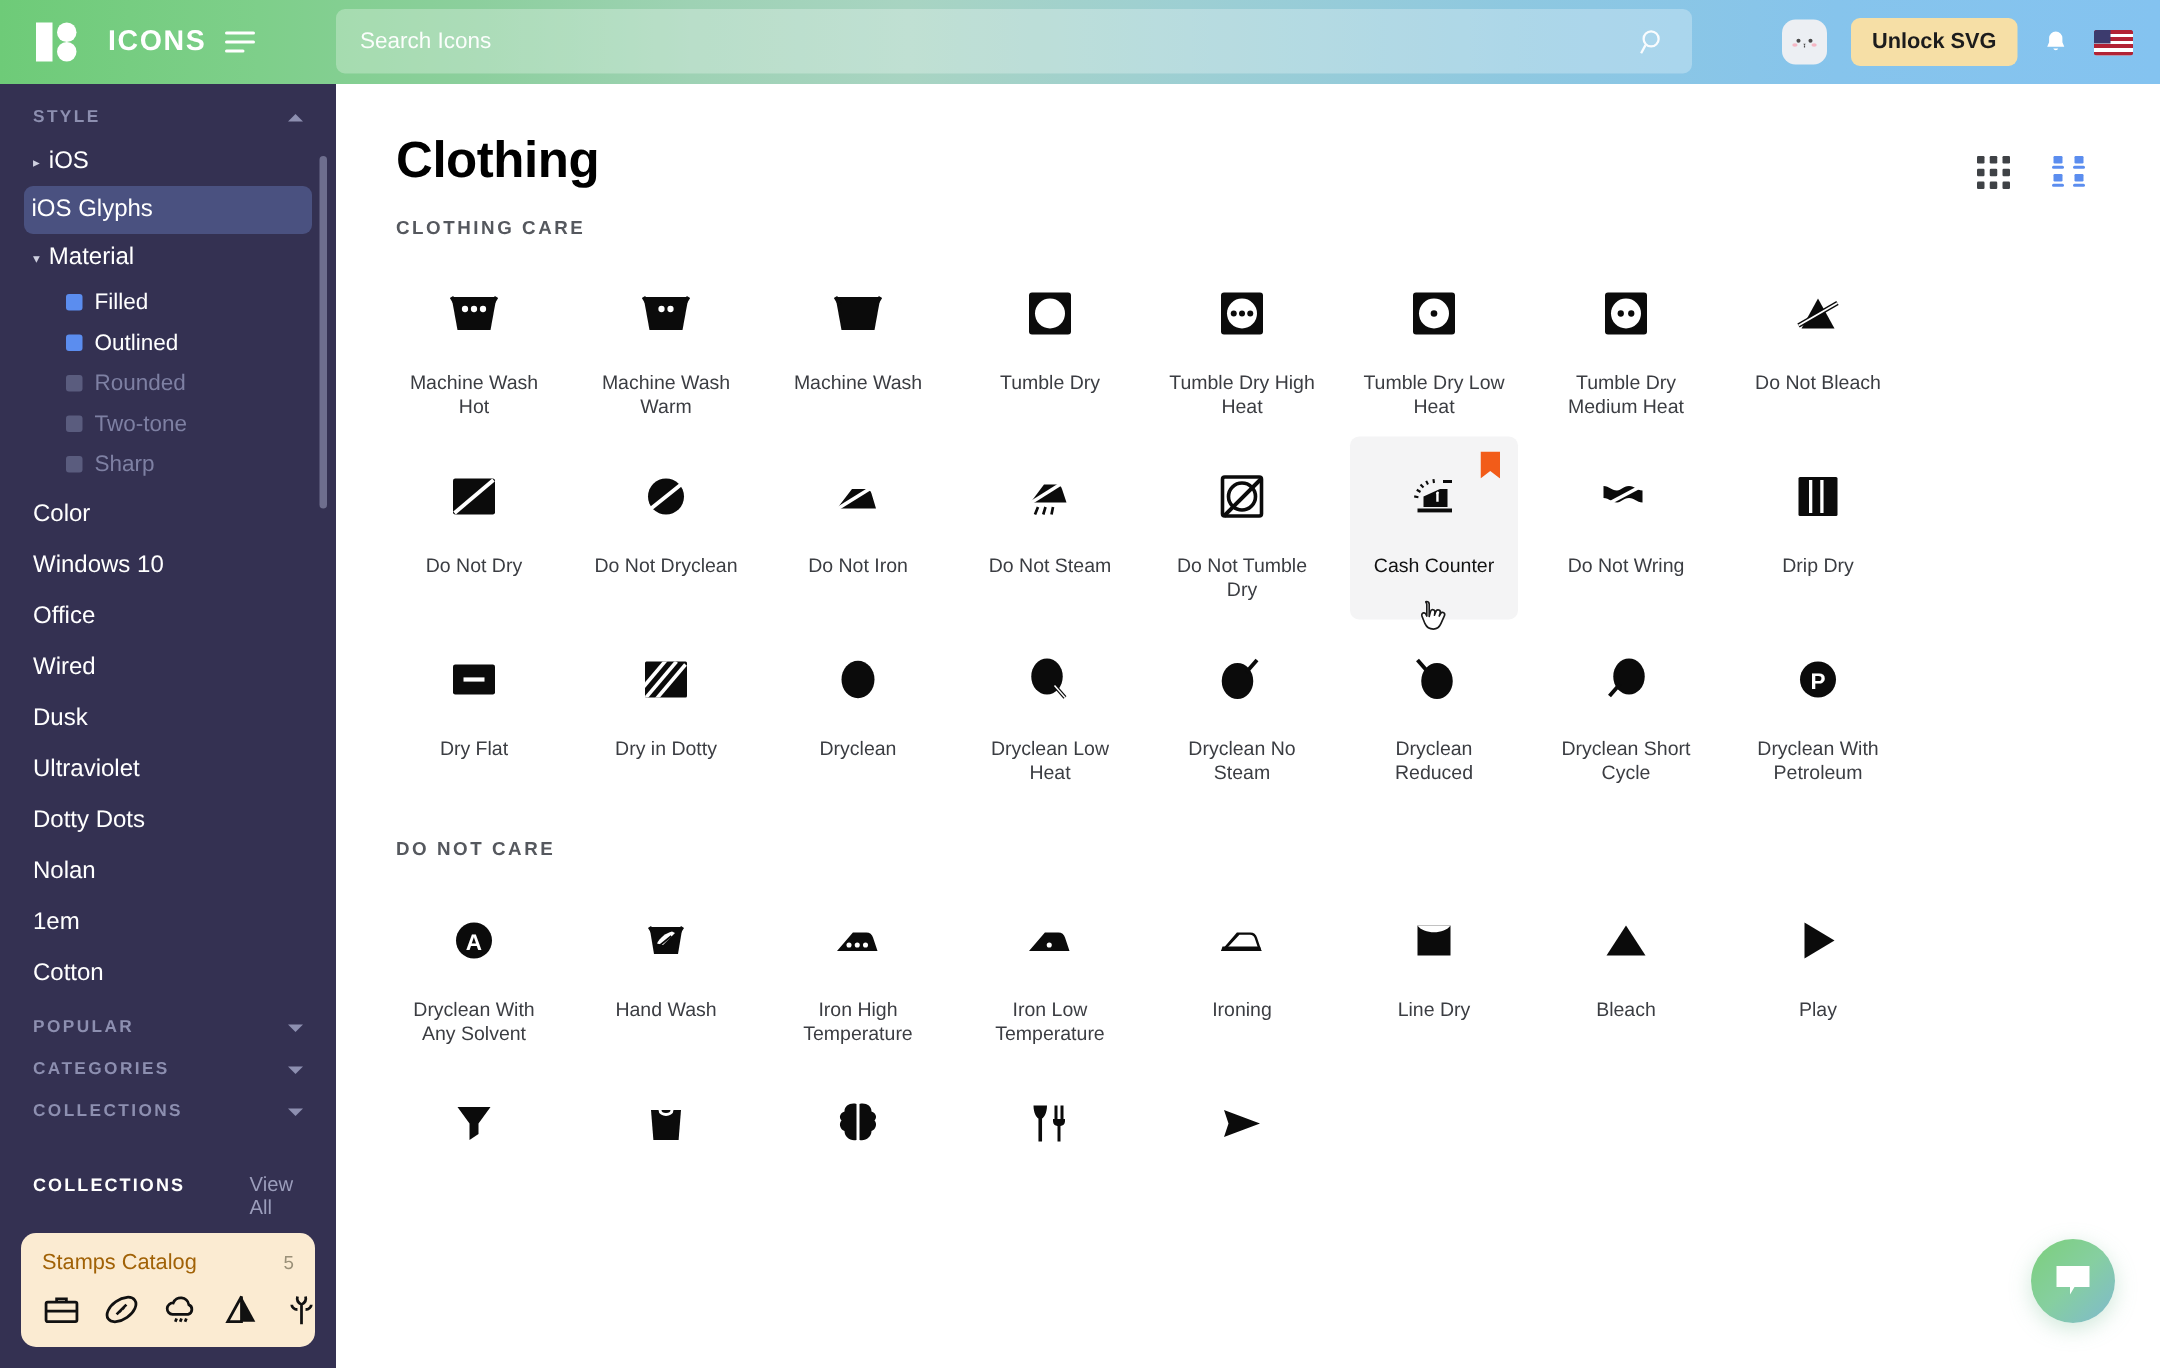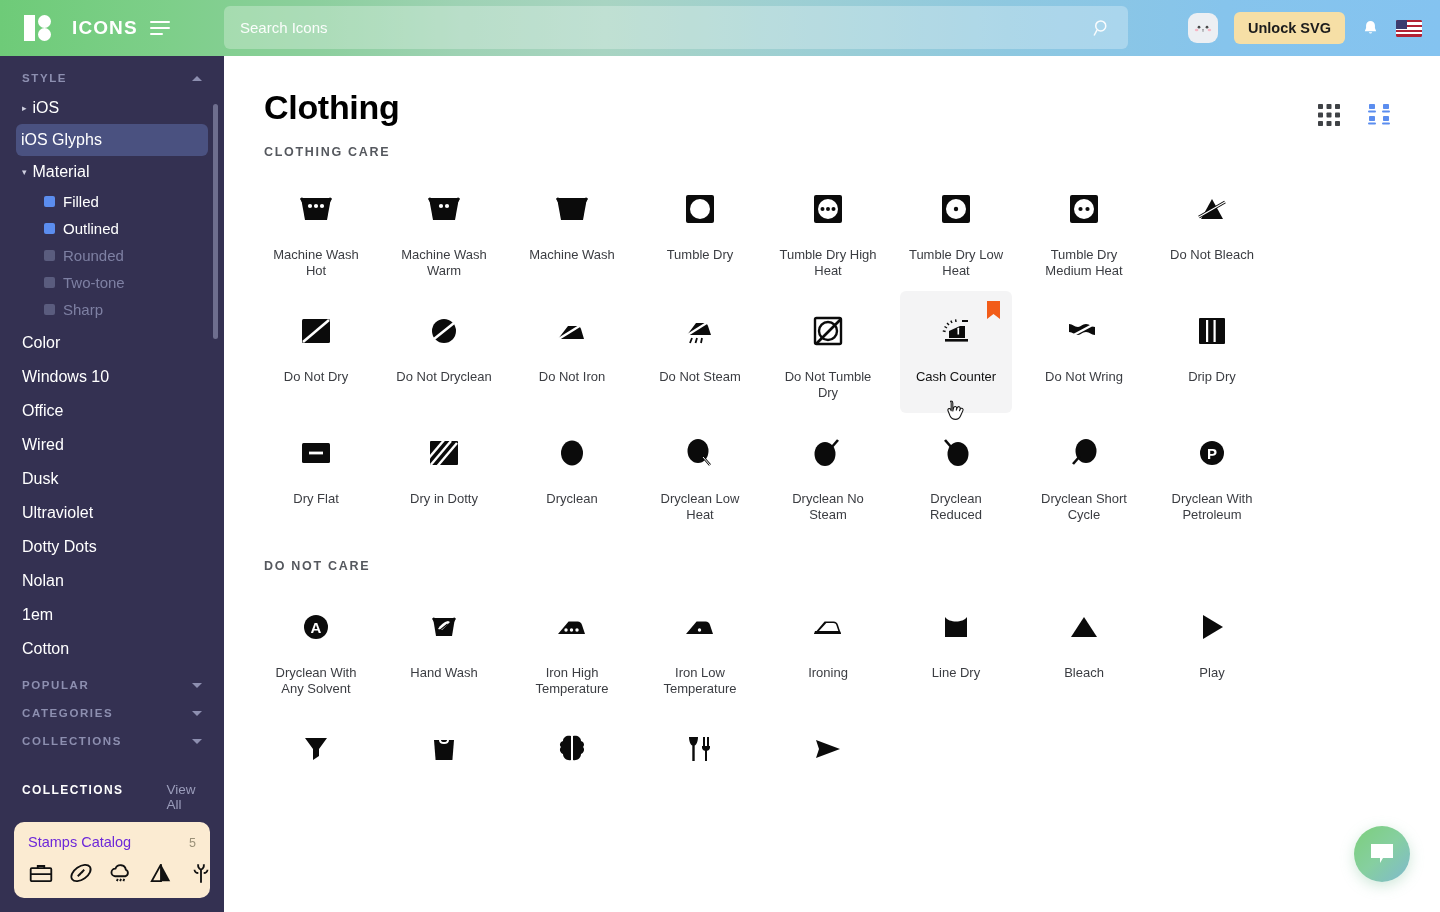--- a/index.html
+++ b/index.html
@@ -98,21 +98,21 @@
 
   .sb-bottom { position: absolute; left: 0; bottom: 0; width: 224px; padding: 0 0 14px 0; }
   .collections-head { display: flex; align-items: baseline; justify-content: space-between; padding: 8px 16px 10px 22px; gap: 43px; }
   .collections-head .t { font-size: 12px; font-weight: 700; letter-spacing: 1.4px; color: #ffffff; }
   .collections-head .va { font-size: 13.5px; color: #9b9dbb; cursor: pointer; }
   .coll-card {
     margin: 0 14px; background: #fbebd2; border-radius: 10px; padding: 12px 14px 6px 14px;
     height: 76px; overflow: hidden; cursor: pointer;
   }
   .coll-card-top { display: flex; align-items: baseline; justify-content: space-between; }
-  .coll-card-top .nm { font-size: 14.5px; color: #6d28d9; }
+  .coll-card-top .nm { font-size: 14.5px; color: #a16207; }
   .coll-card-top .ct { font-size: 12.5px; color: #9a9078; }
   .coll-icons { display: flex; gap: 14px; margin-top: 10px; align-items: center; }
   .coll-icons svg { flex: none; }
 
   
   .main { position: absolute; left: 224px; top: 56px; width: 1216px; height: 856px; background: #fff; overflow: hidden; }
   .page-title { font-size: 34px; font-weight: 700; color: #000; padding: 32px 0 0 40px; letter-spacing: -0.3px; }
   .view-toggles { position: absolute; right: 48px; top: 48px; display: flex; gap: 28px; align-items: center; }
   .vt { cursor: pointer; }
   .section-label {

